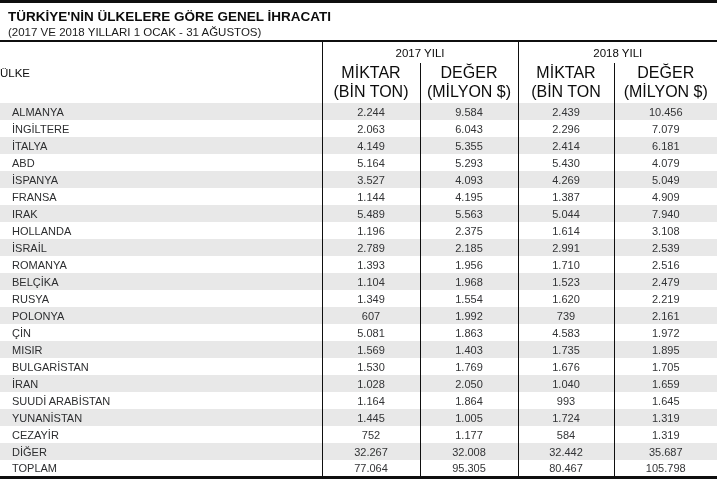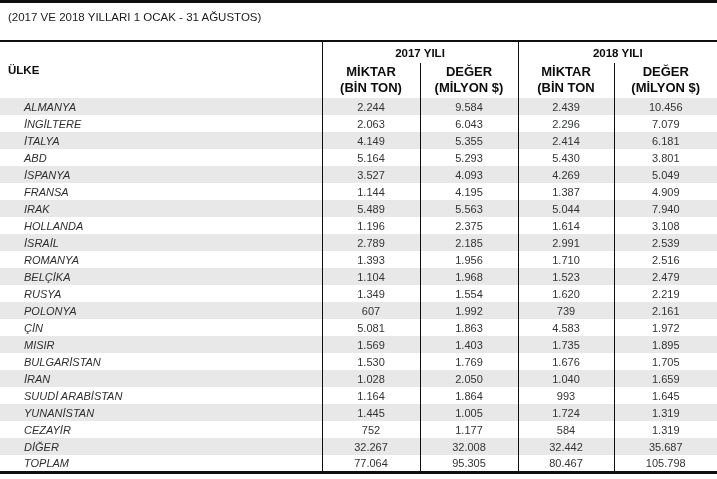--- a/index.html
+++ b/index.html
@@ -14,39 +14,40 @@
          padding:6px 8px 3px 8px; height:37px; }
   .title { font-size:13.5px; font-weight:bold; color:#0c0c0c; white-space:nowrap; }
   .subtitle { font-size:11.5px; color:#1b1b1b; margin-top:2px; white-space:nowrap; }
   .src { text-align:right; font-size:10.5px; color:#6d6e71; line-height:1.3; margin-top:3px; }
   .src b { color:#3f4042; }
 
   table.tbl {
     width:717px; table-layout:fixed; border-collapse:collapse;
     border-top:2px solid #0f0f0f; border-bottom:3px solid #0f0f0f;
   }
-  .tbl th { font-weight:bold; color:#0c0c0c; }
+  .tbl th { font-weight:normal; color:#0c0c0c; }
   thead tr.r1 th { height:22px; vertical-align:middle; font-size:11.5px; }
-  thead tr.r2 th { height:35px; vertical-align:middle; font-size:13px; line-height:1.2; padding-bottom:2px; }
-  th.ulke { text-align:left; padding-left:8px; font-size:11.5px; vertical-align:middle; }
+  thead tr.r2 th { height:35px; vertical-align:middle; font-size:16px; line-height:1.2; padding-bottom:2px; }
+  th.ulke { text-align:left; padding-left:0; font-size:11.5px; vertical-align:middle; }
   .bl { border-left:1.5px solid #0f0f0f; }
   tbody td { height:17px; font-size:11px; color:#333436; vertical-align:middle; }
-  tbody td.c-country { text-align:left; padding-left:24px; color:#2d2e30;font-style:italic; }
+  tbody td.c-country { text-align:left; padding-left:12px; color:#2d2e30; }
   tbody td.c-num { text-align:center; }
   tbody td.col1, tbody td.col2, tbody td.col3, tbody td.col4 { border-left:1.5px solid #0f0f0f; }
   tbody tr:nth-child(odd) { background:#e8e8e8; }
 </style>
 </head>
 <body>
 
 <div class="page">
   <div class="topbar"></div>
 
   <div class="hdr">
     <div class="hdr-left">
+      <div class="title">TÜRKİYE'NİN ÜLKELERE GÖRE GENEL İHRACATI</div>
       <div class="subtitle">(2017 VE 2018 YILLARI 1 OCAK - 31 AĞUSTOS)</div>
     </div>
   </div>
 
   <table class="tbl">
     <colgroup>
       <col style="width:322px">
       <col style="width:98px">
       <col style="width:98px">
       <col style="width:96px">
@@ -85,21 +86,21 @@
           <td class="c-num col1">4.149</td>
           <td class="c-num col2">5.355</td>
           <td class="c-num col3">2.414</td>
           <td class="c-num col4">6.181</td>
         </tr>
         <tr>
           <td class="c-country">ABD</td>
           <td class="c-num col1">5.164</td>
           <td class="c-num col2">5.293</td>
           <td class="c-num col3">5.430</td>
-          <td class="c-num col4">3.801</td>
+          <td class="c-num col4">4.079</td>
         </tr>
         <tr>
           <td class="c-country">İSPANYA</td>
           <td class="c-num col1">3.527</td>
           <td class="c-num col2">4.093</td>
           <td class="c-num col3">4.269</td>
           <td class="c-num col4">5.049</td>
         </tr>
         <tr>
           <td class="c-country">FRANSA</td>

